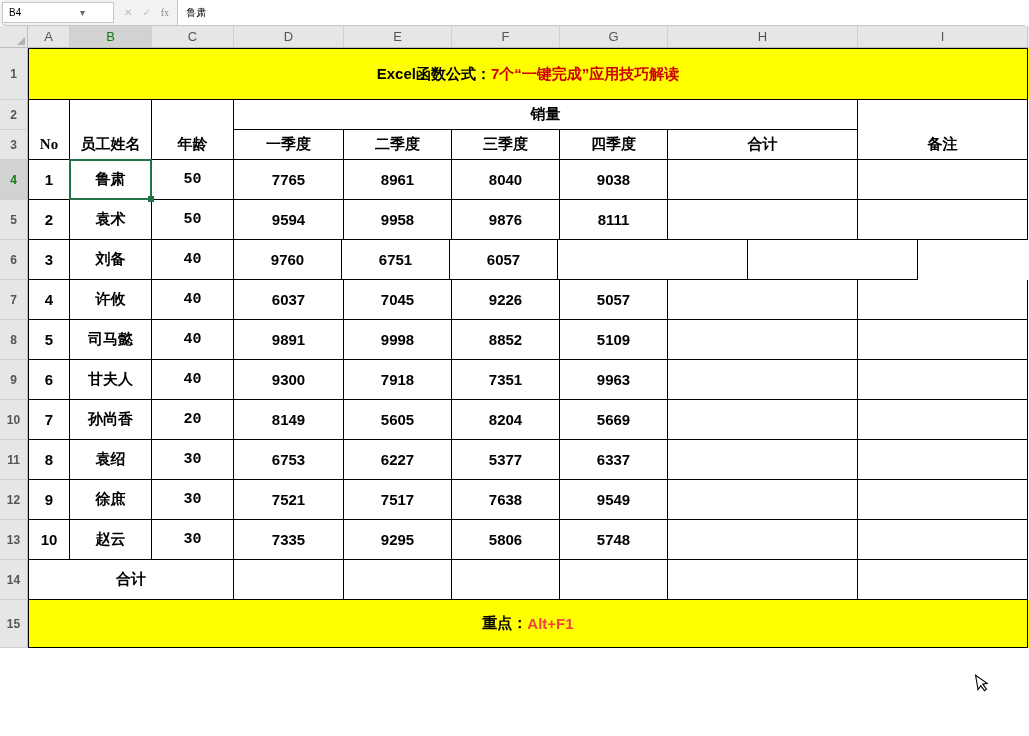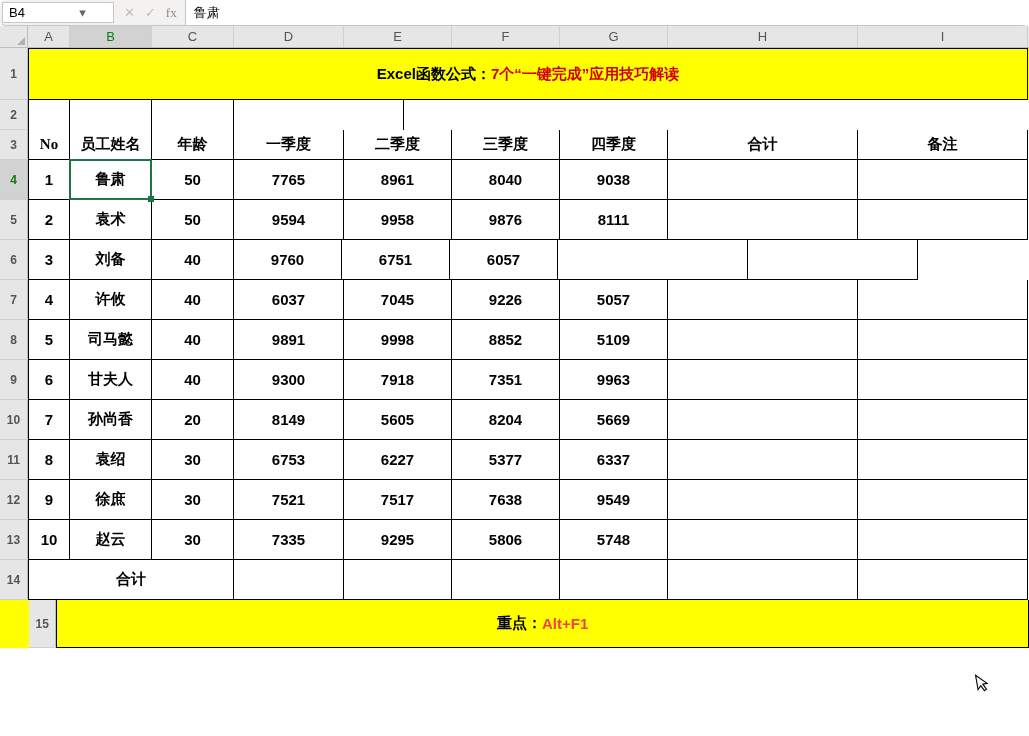--- a/index.html
+++ b/index.html
@@ -1,19 +1,19 @@
 <!DOCTYPE html>
 <html><head>
 <meta charset="utf-8">
 <style>
   * { box-sizing: border-box; }
   body { margin:0; font-family:"Microsoft YaHei","SimSun",Arial,sans-serif; background:#fff; color:#000; width:1029px; height:736px; overflow:hidden; position:relative; }
 
   
-  .fbar { height:26px; border-bottom:1px solid #c6c6c6; display:flex; align-items:stretch; background:#f3f2f1; font-size:13px;border-radius:6px;}
+  .fbar { height:26px; border-bottom:1px solid #c6c6c6; display:flex; align-items:stretch; background:#f3f2f1; font-size:10px;border-radius:6px;}
   .fbar .namebox { width:112px; display:flex; align-items:center; padding:0 6px; background:#fff; border:1px solid #c6c6c6; margin:2px 2px 2px 2px; }
   .fbar .namebox span { flex:1; }
   .fbar .dd { width:14px; text-align:center; color:#666; cursor:pointer;}
   .fbar .btns { display:flex; align-items:center; gap:10px; padding:0 8px; color:#8a8a8a; }
   .fbar .fx { font-family:"Times New Roman",serif; }
   .fbar .finput { flex:1; background:#fff; display:flex; align-items:center; padding:0 8px; border-left:1px solid #c6c6c6;}
   .fbar .btns span, .fbar .dd { user-select:none; }
   .fbar .cancel, .fbar .accept { color:#bdbdbd; }
 
   
@@ -23,31 +23,31 @@
   .colhdr { display:flex; height:22px; background:#e6e6e6; border-bottom:1px solid #bdbdbd; font-size:13px; color:#333;}
   .corner { width:28px; border-right:1px solid #bdbdbd; background:#e6e6e6; position:relative;}
   .corner::after { content:""; position:absolute; right:2px; bottom:2px; width:0;height:0; border-left:8px solid transparent; border-bottom:8px solid #b0b0b0;}
   .ch { border-right:1px solid #d0d0d0; display:flex; align-items:center; justify-content:center; color:#555;}
   .chA{width:42px;} .chB{width:82px;} .chC{width:82px;} .chD{width:110px;} .chE{width:108px;} .chF{width:108px;} .chG{width:108px;} .chH{width:190px;} .chI{width:170px;}
 
   .rows { }
   .row { display:flex; align-items:stretch; }
   .rh { width:28px; display:flex; align-items:center; justify-content:center; background:#e6e6e6; border-right:1px solid #bdbdbd; border-bottom:1px solid #d0d0d0; font-size:12px; color:#555;}
   .cell { border-right:1px solid #d4d4d4; border-bottom:1px solid #d4d4d4; display:flex; align-items:center; justify-content:center; font-size:15px;}
-  .cA{width:42px;} .cB{width:82px;} .cC{width:82px;} .cD{width:110px;} .cE{width:108px;} .cF{width:108px;text-align:center;} .cG{width:108px;} .cH{width:190px;} .cI{width:170px;}
+  .cA{width:42px;} .cB{width:82px;} .cC{width:82px;font-family:Liberation Mono, monospace;} .cD{width:110px;} .cE{width:108px;} .cF{width:108px;text-align:center;} .cG{width:108px;} .cH{width:190px;} .cI{width:170px;}
 
   
   .tbl { font-weight:bold; }
   .tbl .cell { border-right:1px solid #000; border-bottom:1px solid #000; }
   .topB { border-top:1px solid #000; }
   .leftB { border-left:1px solid #000; }
 
   .title-row { background:#ffff00; font-size:19px; font-weight:bold;}
   .title-row .red { color:#d00000; }
-  .footer-row { background:#ffff00; font-size:17px; font-weight:bold;padding-left:29px;}
+  .footer-row { background:#ffff00; font-size:17px; font-weight:bold;}
   .footer-row .red { color:#ef4444; }
 
   .r-title{height:52px;}
   .r-h2{height:30px;}
   .r-h3{height:30px;}
   .r-data{height:40px;}
   
   .rh.sel, .ch.sel { background:#d2d2d2; color:#0f7b0f;}
   .active { position:relative; }
   .active::after{ content:""; position:absolute; inset:-1px; border:2px solid #217346; pointer-events:none;}
@@ -100,20 +100,21 @@
         <span>Excel函数公式：</span>
           <span class="red">7个“一键完成”应用技巧解读</span>
       </div>
     </div>
 
     <div class="row r-h2">
       <div class="rh">2</div>
       <div class="cell cA leftB" style="border-bottom:none;"></div>
       <div class="cell cB" style="border-bottom:none;"></div>
       <div class="cell cC" style="border-bottom:none;"></div>
+      <div class="cell" style="width:624px;">销量</div>
       <div class="cell cI" style="border-bottom:none;"></div>
     </div>
 
     <div class="row r-h3">
       <div class="rh">3</div>
       <div class="cell cA leftB" style="font-family:'Times New Roman',serif;">No</div>
       <div class="cell cB">员工姓名</div>
       <div class="cell cC">年龄</div>
       <div class="cell cD">一季度</div>
       <div class="cell cE">二季度</div>

